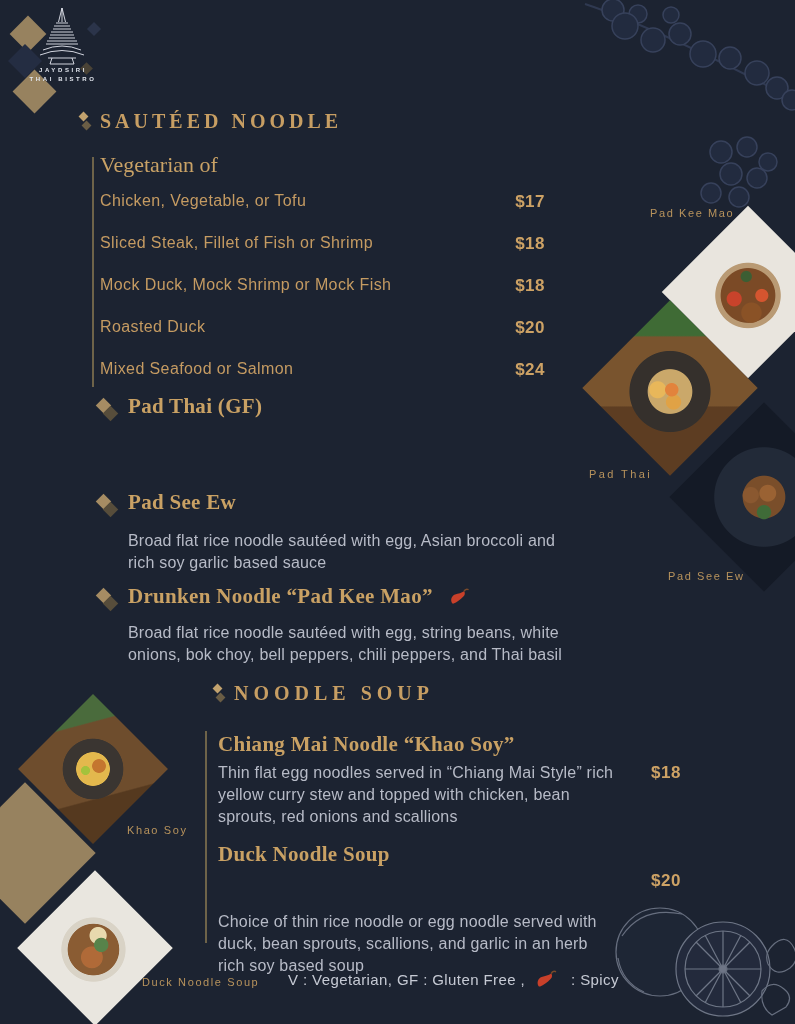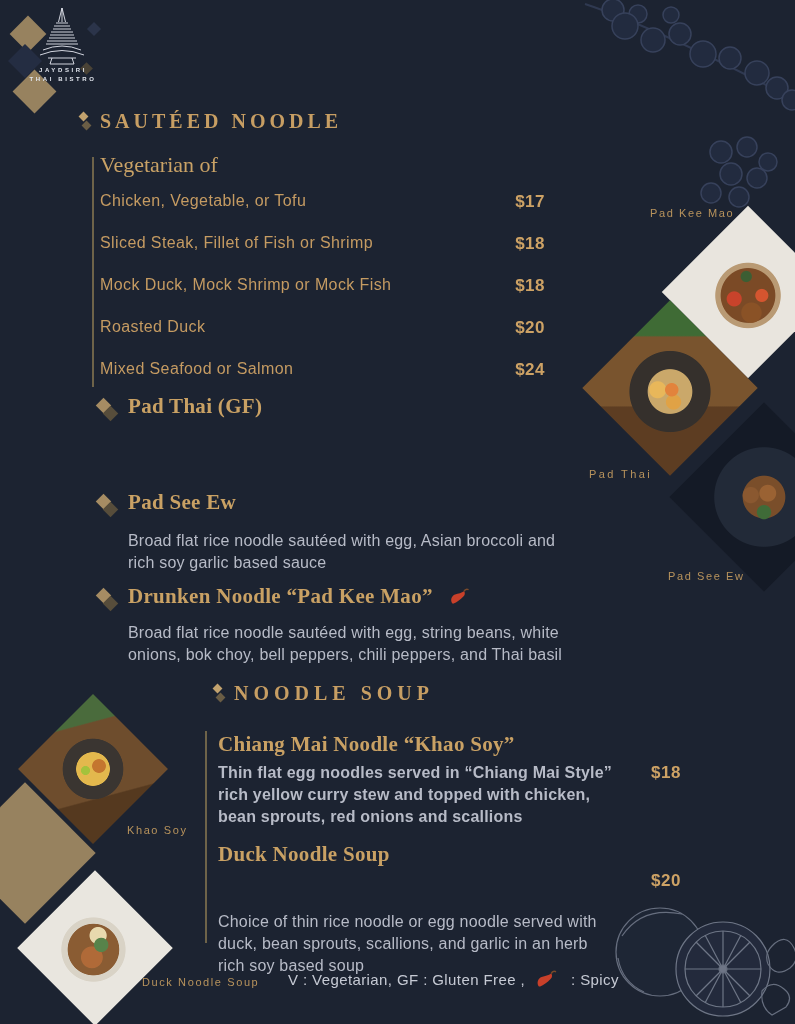--- a/index.html
+++ b/index.html
@@ -216,21 +216,21 @@
     <span style="position:relative;width:18px;height:20px;display:inline-block;">
       <span class="dmd" style="left:2px;top:1px;width:7px;height:7px;background:#c2a26e;"></span>
       <span class="dmd" style="left:5px;top:10px;width:7px;height:7px;background:#6a5d45;"></span>
     </span>
     <span class="section-title" style="margin-left:4px;letter-spacing:5px;">NOODLE SOUP</span>
   </div>
 
   <div class="rule" style="left:205px;top:731px;height:212px;"></div>
 
   <div class="abs dish-title" style="left:218px;top:732px;">Chiang Mai Noodle “Khao Soy”</div>
-  <div class="abs dish-desc" style="left:218px;top:762px;width:400px;font-weight:bold;">Thin flat egg noodles served in “Chiang Mai Style” rich yellow curry stew and topped with chicken, bean sprouts, red onions and scallions</div>
+  <div class="abs dish-desc" style="left:218px;top:762px;width:400px;">Thin flat egg noodles served in “Chiang Mai Style” rich yellow curry stew and topped with chicken, bean sprouts, red onions and scallions</div>
   <div class="abs price soup-price" style="left:651px;top:763px;">$18</div>
 
   <div class="abs dish-title" style="left:218px;top:842px;">Duck Noodle Soup</div>
   <div class="abs dish-desc" style="left:218px;top:870px;width:385px;margin-top:41px;">Choice of thin rice noodle or egg noodle served with duck, bean sprouts, scallions, and garlic in an herb rich soy based soup</div>
   <div class="abs price soup-price" style="left:651px;top:871px;">$20</div>
 
   <div class="photo photo-khao" style="left:40px;top:716px;width:106px;height:106px;"></div>
   <div class="abs photo-label" style="left:127px;top:824px;">Khao Soy</div>
 
   <div class="dmd" style="left:-25px;top:803px;width:100px;height:100px;background:#97825f;"></div>

